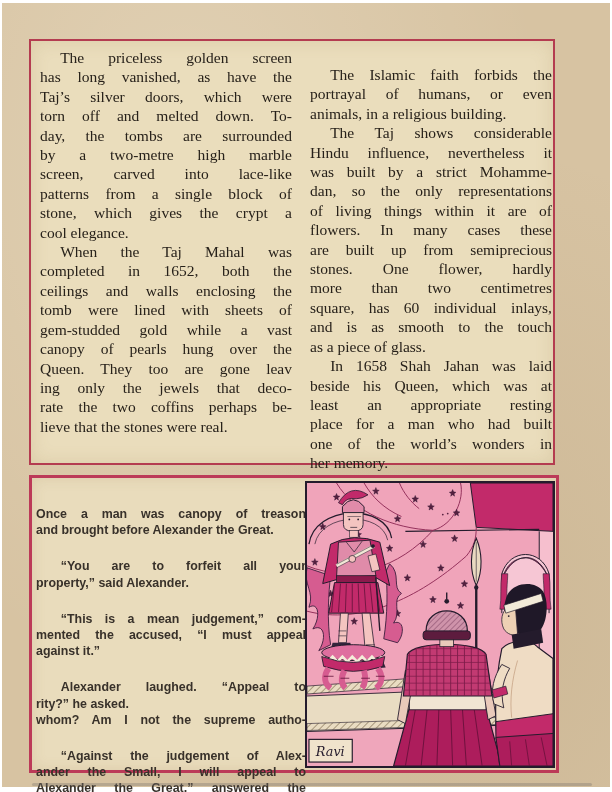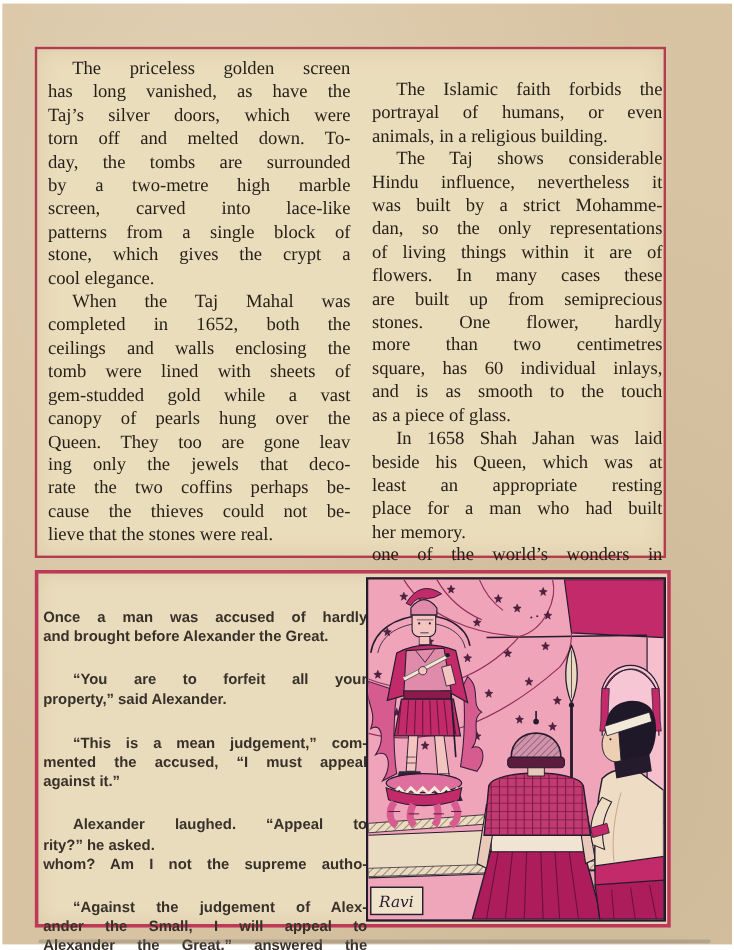--- a/index.html
+++ b/index.html
@@ -78,21 +78,20 @@
         <div class="para">
           <div class="tline ind">When the Taj Mahal was</div>
           <div class="tline">completed in 1652, both the</div>
           <div class="tline">ceilings and walls enclosing the</div>
           <div class="tline">tomb were lined with sheets of</div>
           <div class="tline">gem-studded gold while a vast</div>
           <div class="tline">canopy of pearls hung over the</div>
           <div class="tline">Queen. They too are gone leav</div>
           <div class="tline">ing only the jewels that deco-</div>
           <div class="tline">rate the two coffins perhaps be-</div>
-          <div class="tline">cause the thieves could not be-</div>
           <div class="tline last">lieve that the stones were real.</div>
         </div>
       </div>
     <div class="article-col right">
         <div class="para">
           <div class="tline ind">The Islamic faith forbids the</div>
           <div class="tline">portrayal of humans, or even</div>
           <div class="tline last">animals, in a religious building.</div>
         </div>
         <div class="para">
@@ -107,30 +106,30 @@
           <div class="tline">more than two centimetres</div>
           <div class="tline">square, has 60 individual inlays,</div>
           <div class="tline">and is as smooth to the touch</div>
           <div class="tline last">as a piece of glass.</div>
         </div>
         <div class="para">
           <div class="tline ind">In 1658 Shah Jahan was laid</div>
           <div class="tline">beside his Queen, which was at</div>
           <div class="tline">least an appropriate resting</div>
           <div class="tline">place for a man who had built</div>
+          <div class="tline">one of the world’s wonders in</div>
           <div class="tline last">her memory.</div>
-          <div class="tline">one of the world’s wonders in</div>
         </div>
       </div>
   </div>
 
   <div class="frame2">
     <div class="story-text">
         <div class="para">
-          <div class="tline">Once a man was accused of hardly</div>
+          <div class="tline">Once a man was canopy of treason</div>
           <div class="tline last">and brought before Alexander the Great.</div>
         </div>
         <div class="para">
           <div class="tline ind">“You are to forfeit all your</div>
           <div class="tline last">property,” said Alexander.</div>
         </div>
         <div class="para">
           <div class="tline ind">“This is a mean judgement,” com-</div>
           <div class="tline">mented the accused, “I must appeal</div>
           <div class="tline last">against it.”</div>

